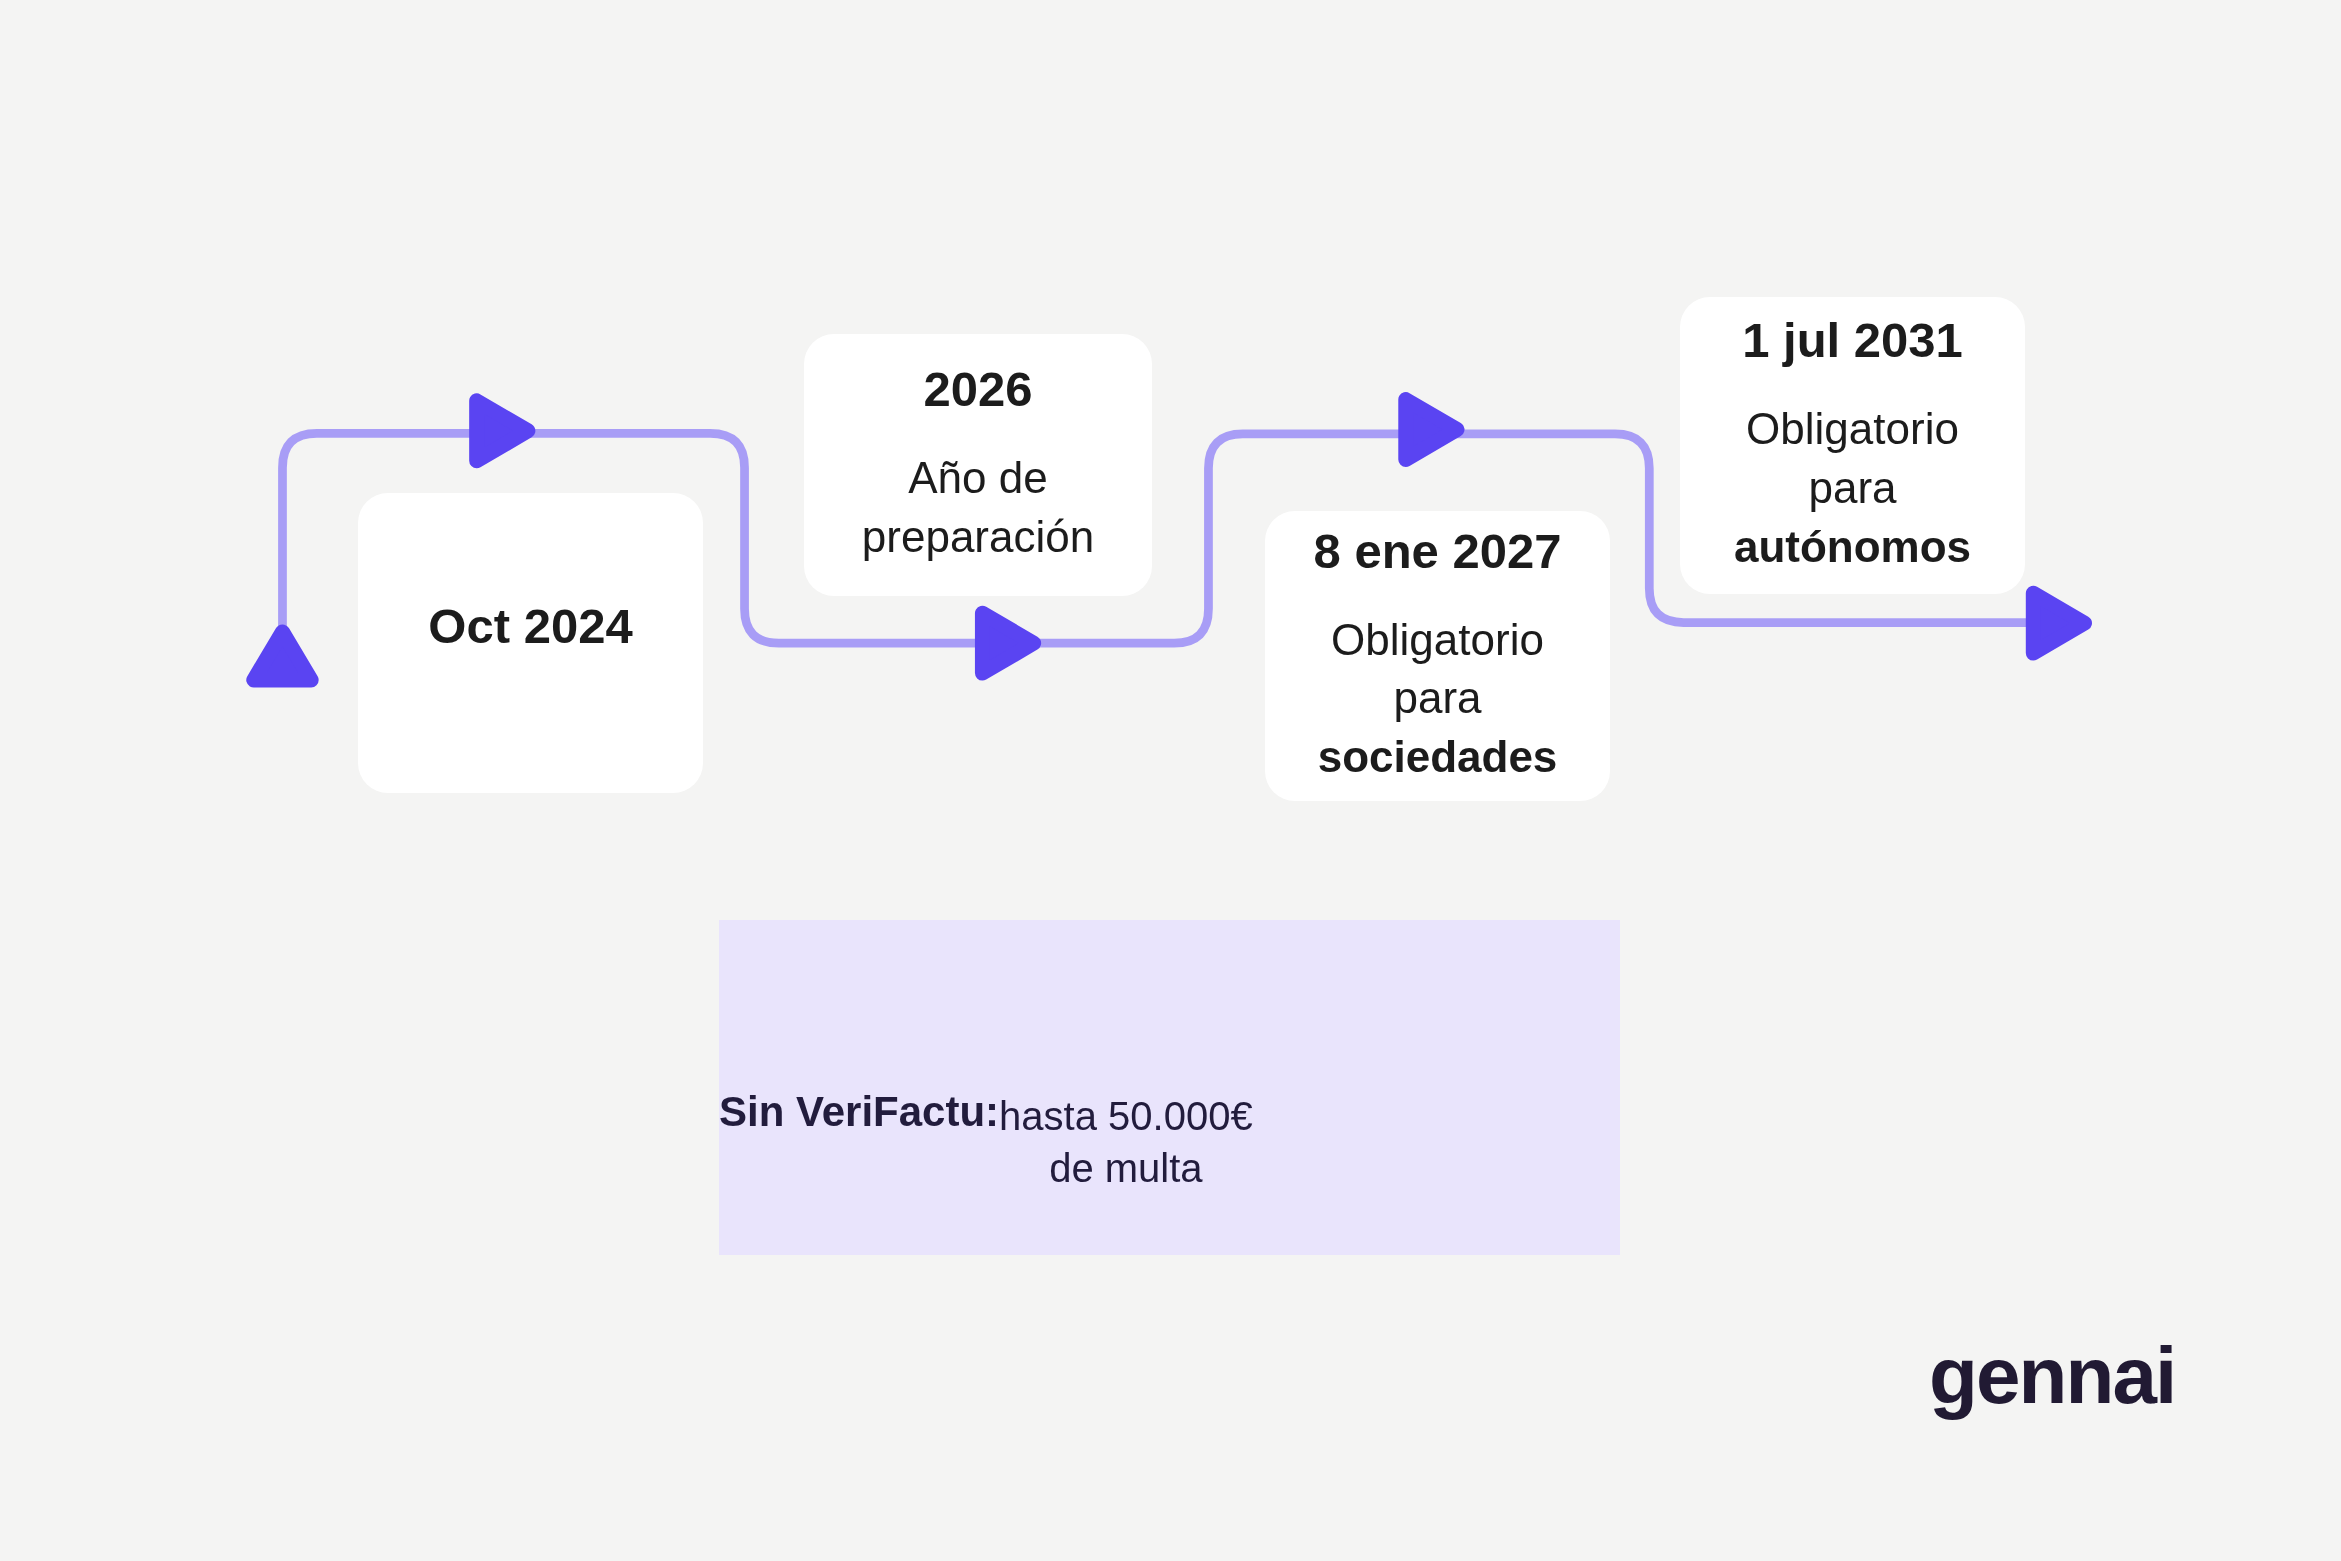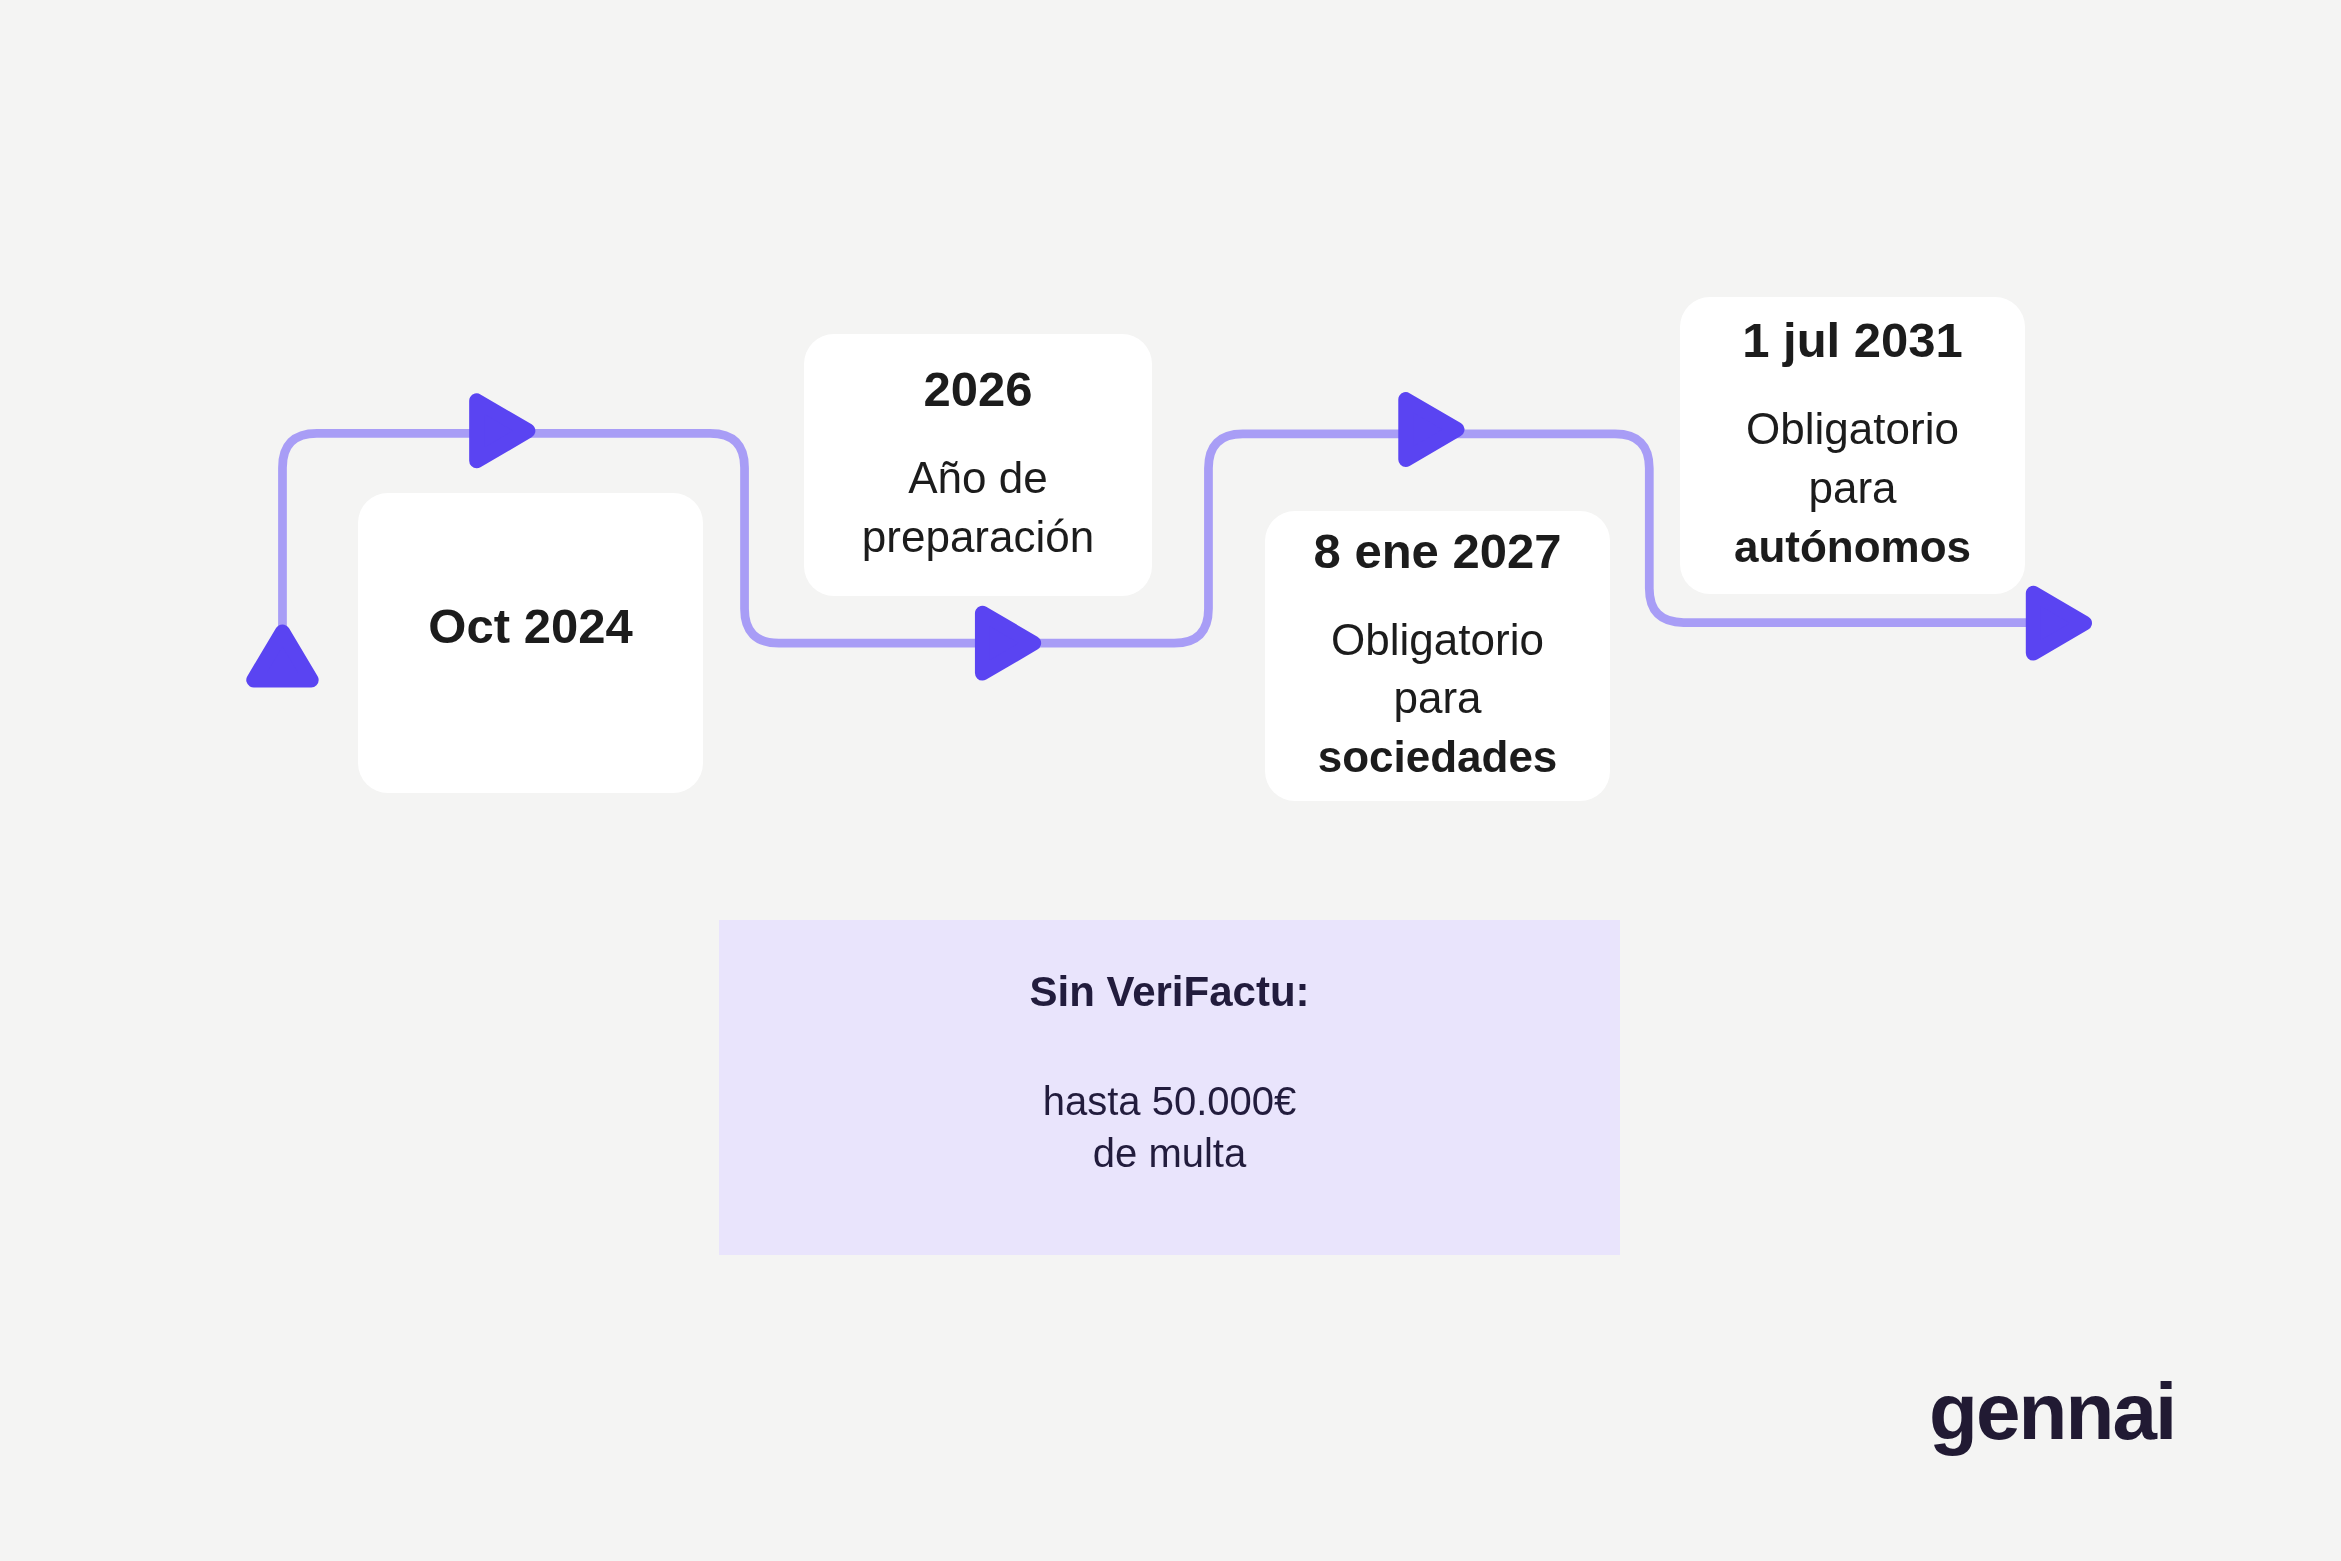--- a/index.html
+++ b/index.html
@@ -17,28 +17,28 @@
     position:absolute;background:var(--card);border-radius:30px;
     display:flex;flex-direction:column;align-items:center;justify-content:center;
     text-align:center;color:var(--text);padding:19px 11.2px;
   }
   .card-title{font-size:49px;font-weight:700;line-height:1.1;margin-bottom:32px;white-space:nowrap;}
   .card-line{font-size:44px;font-weight:400;line-height:1.34;white-space:nowrap;text-align:center;}
   .card-line.bold{font-weight:700;}
   #highlight-box{
     position:absolute;left:719px;top:920px;width:901px;height:335px;
     background:var(--highlight_bg);color:var(--highlight_text);
-    display:flex;flex-direction:column;align-items:center;text-align:center;
+    display:flex;flex-direction:row;align-items:center;text-align:center;
     padding-top:49px;
   }
   #highlight-title{font-size:42px;font-weight:700;line-height:1.1;}
   #highlight-body{margin-top:60px;font-size:40px;font-weight:400;line-height:1.3;}
   #logo{
     position:absolute;left:1929px;top:1336px;font-size:80px;font-weight:700;
-    letter-spacing:-1.9px;color:var(--logo);line-height:1;margin-top:36px;
+    letter-spacing:-1.9px;color:var(--logo);line-height:1;
   }
 </style>
 </head>
 <body>
 
 <div id="canvas">
 
   <svg id="path-layer" viewBox="0 0 3750 2500" xmlns="http://www.w3.org/2000/svg">
     <path class="tl-path" d="
       M 452 1030

